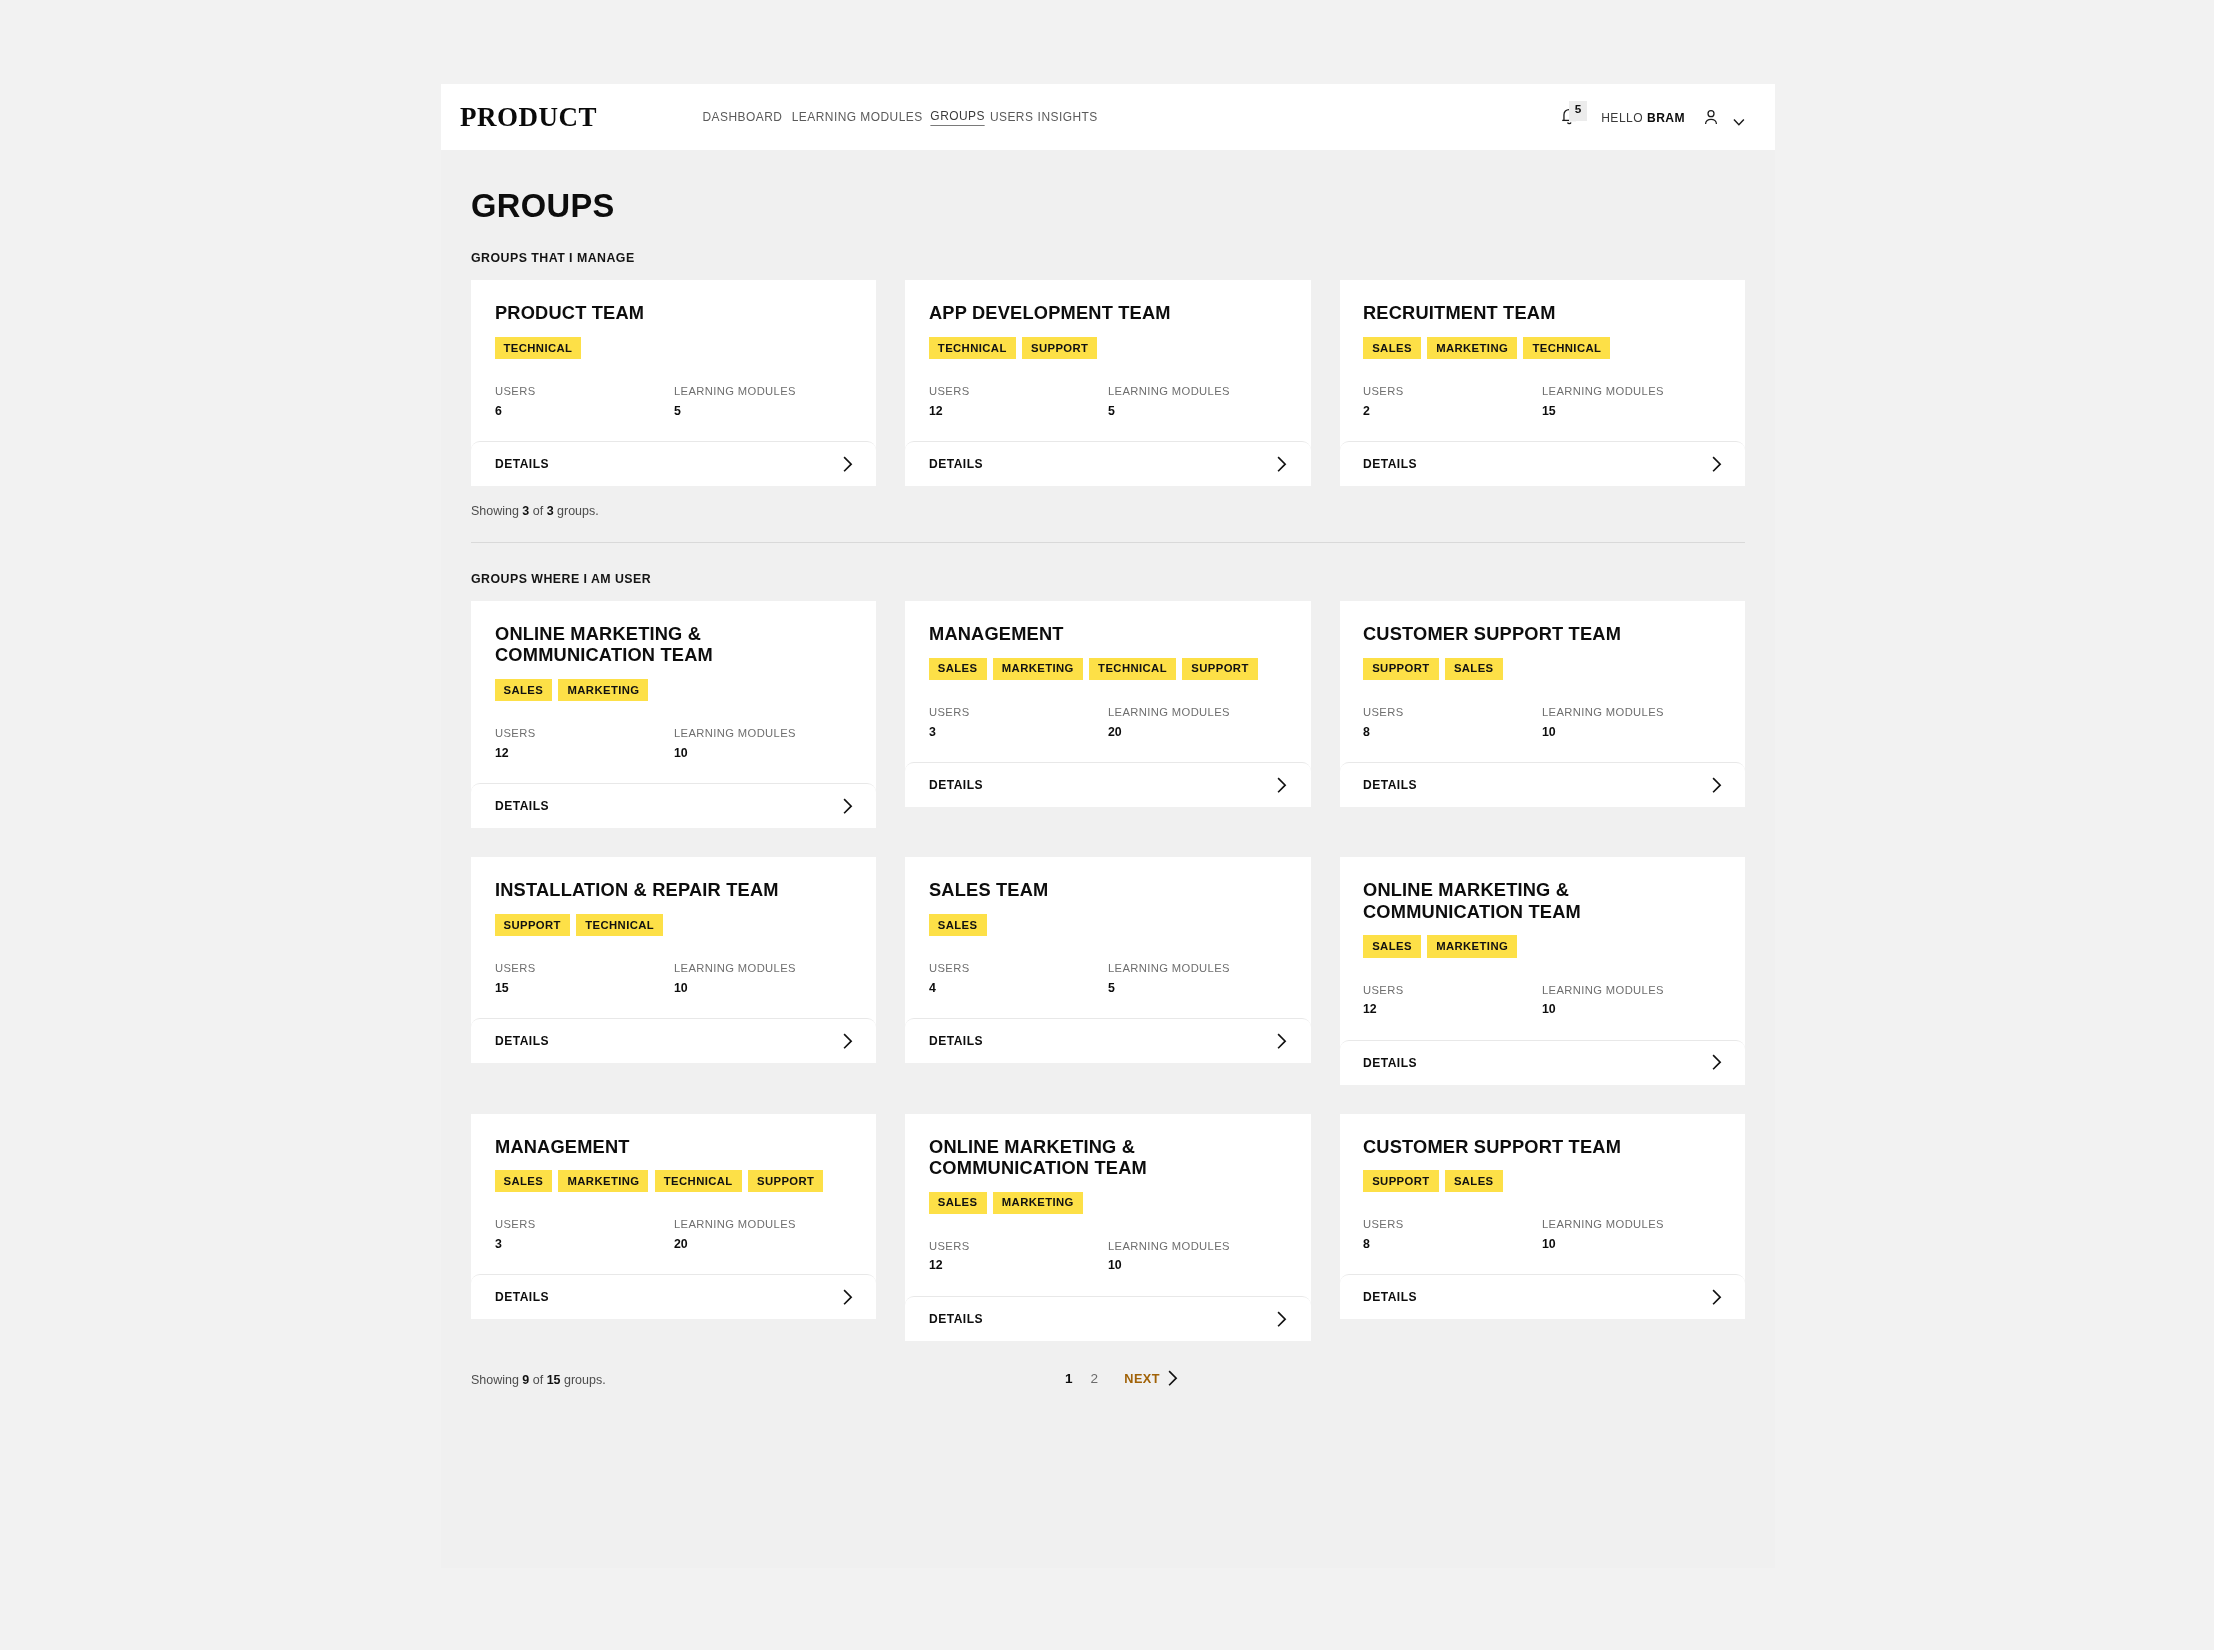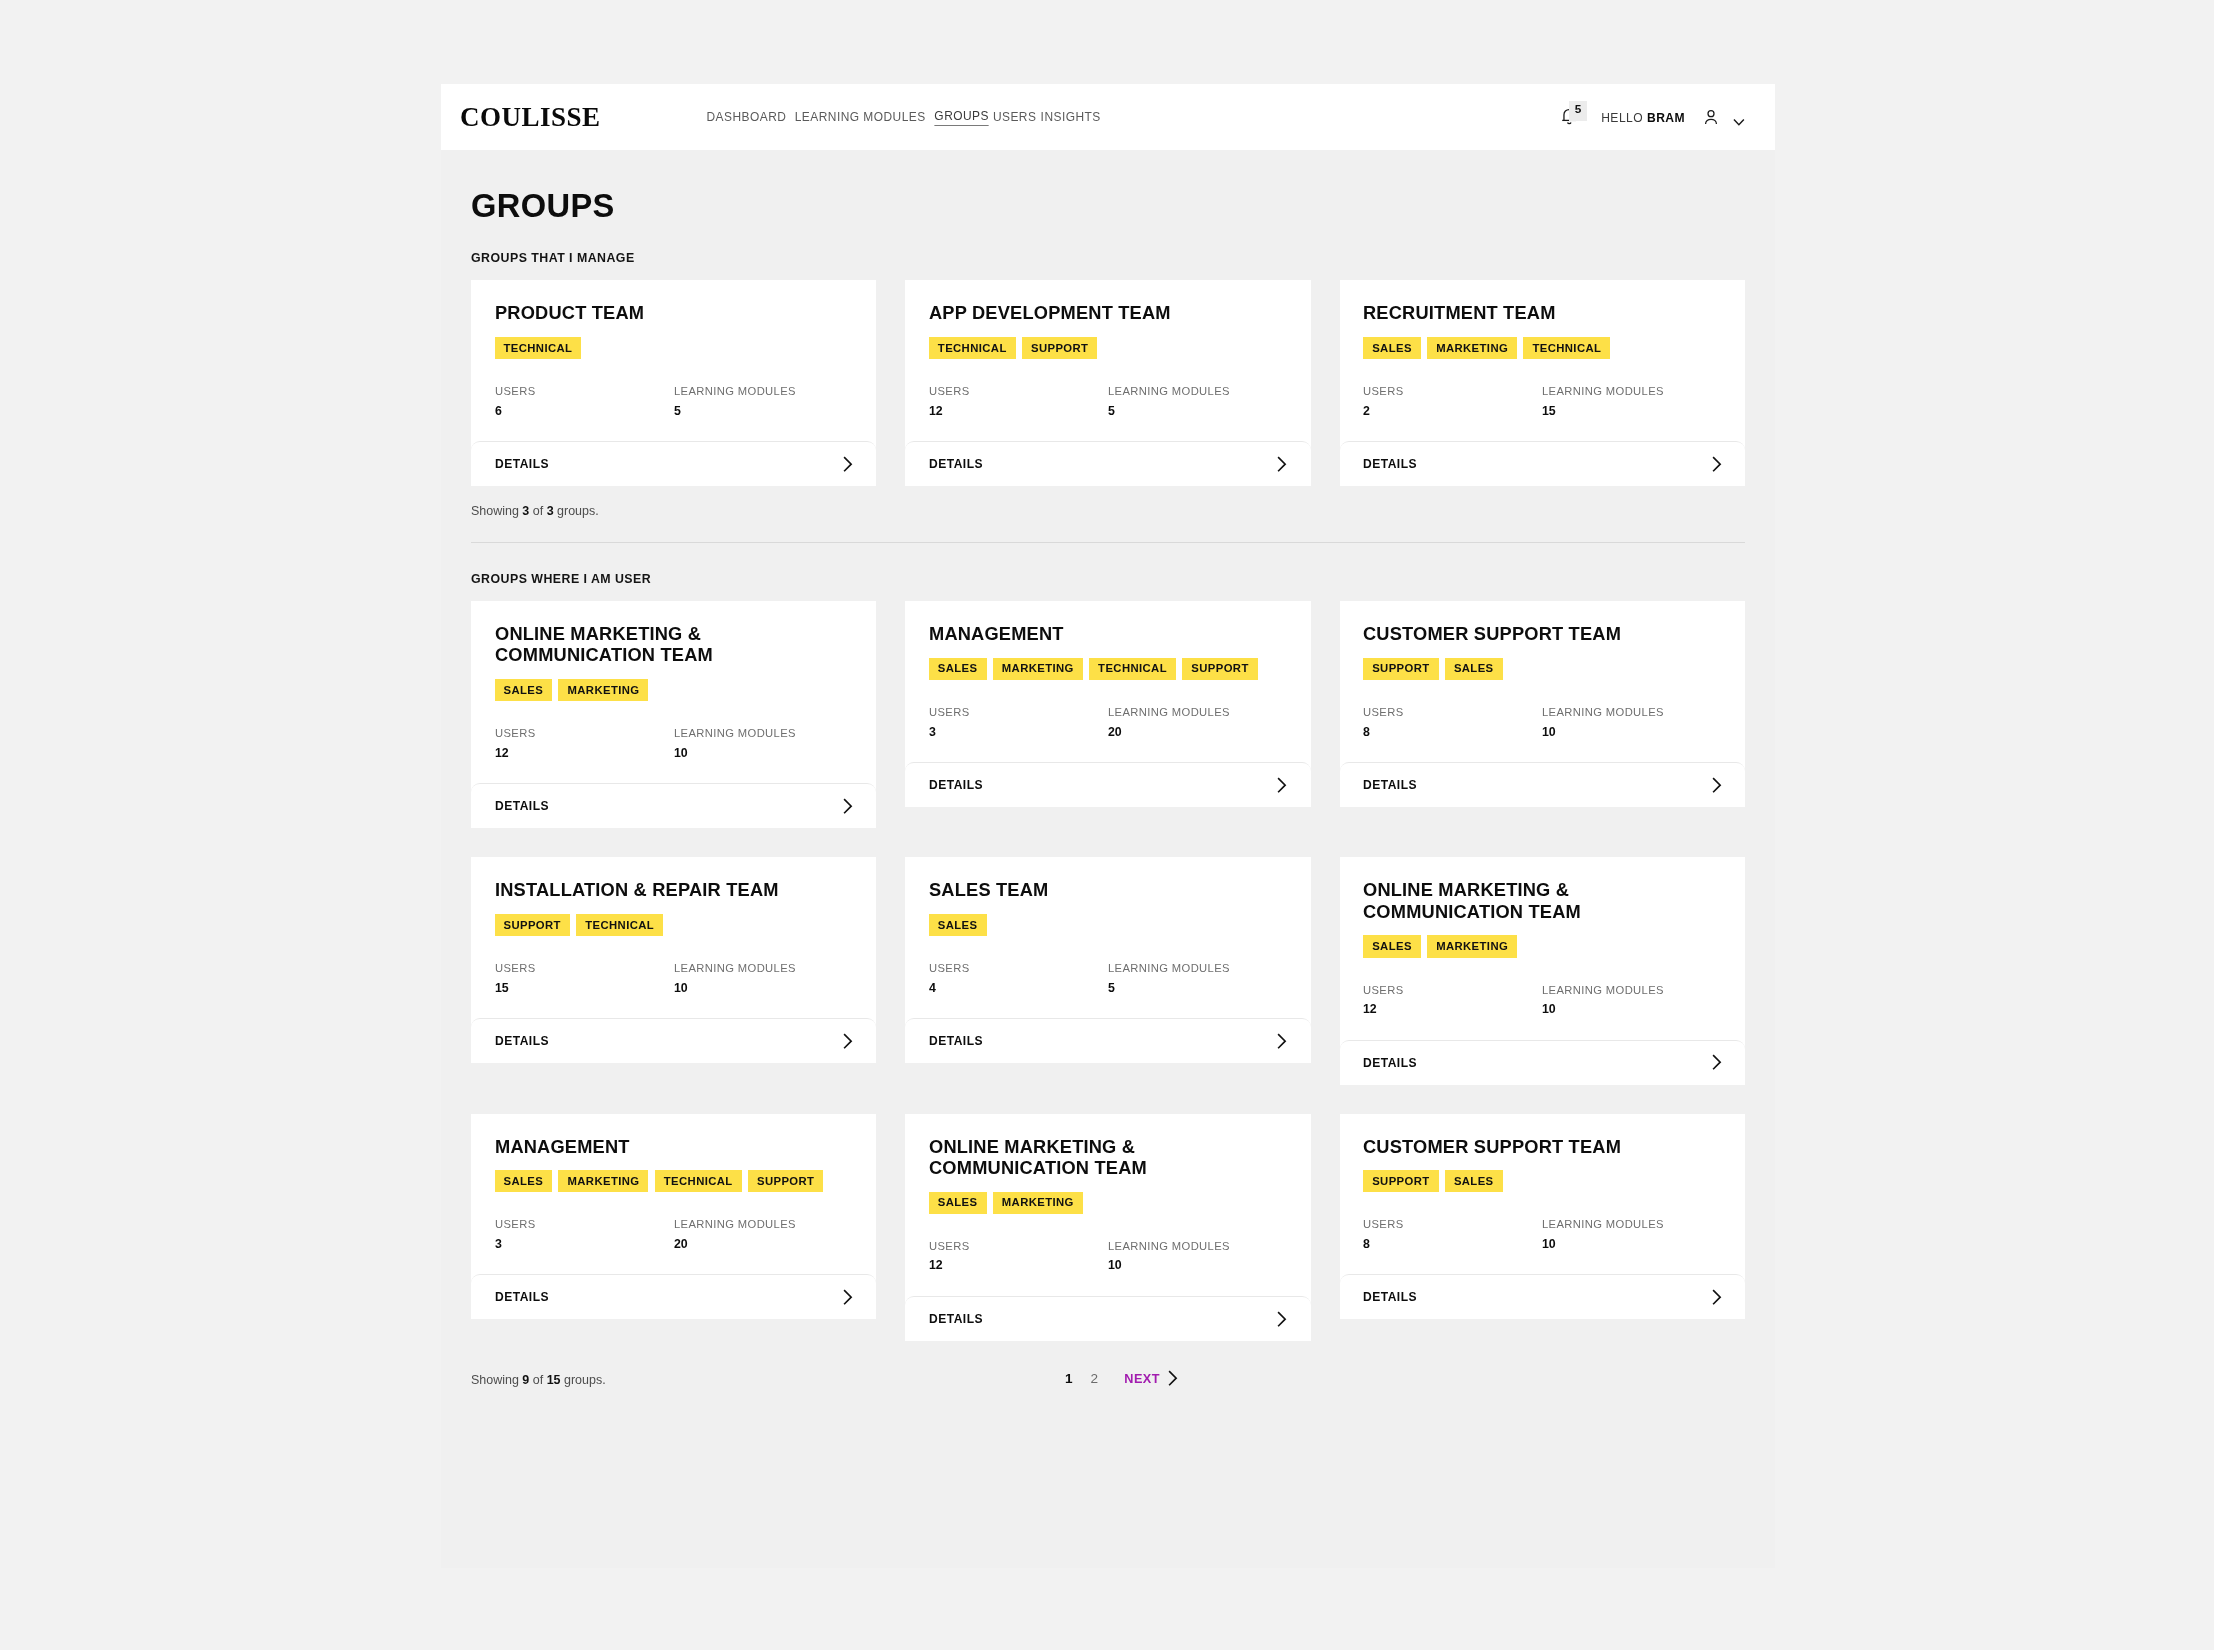--- a/index.html
+++ b/index.html
@@ -278,30 +278,30 @@
     align-items: center;
     gap: 8.1px;
     cursor: pointer;
     margin-left: 8.1px;
   }
   .next-label {
     font-family: "Liberation Sans Narrow", "Liberation Sans", sans-serif;
     font-weight: bold;
     font-size: 12.7px;
     letter-spacing: 0.5px;
-    color: #a21caf;
+    color: #a16207;
   }
 </style>
 </head>
 <body>
 
 <div class="app-window">
 
   <div class="app-header">
-    <div class="brand">COULISSE</div>
+    <div class="brand">PRODUCT</div>
 
     <nav class="main-nav" id="main-nav">
         <div class="nav-item">DASHBOARD</div>
         <div class="nav-item">LEARNING MODULES</div>
         <div class="nav-item active">GROUPS</div>
         <div class="nav-item">USERS</div>
         <div class="nav-item">INSIGHTS</div>
       </nav>
 
     <div class="header-right">

